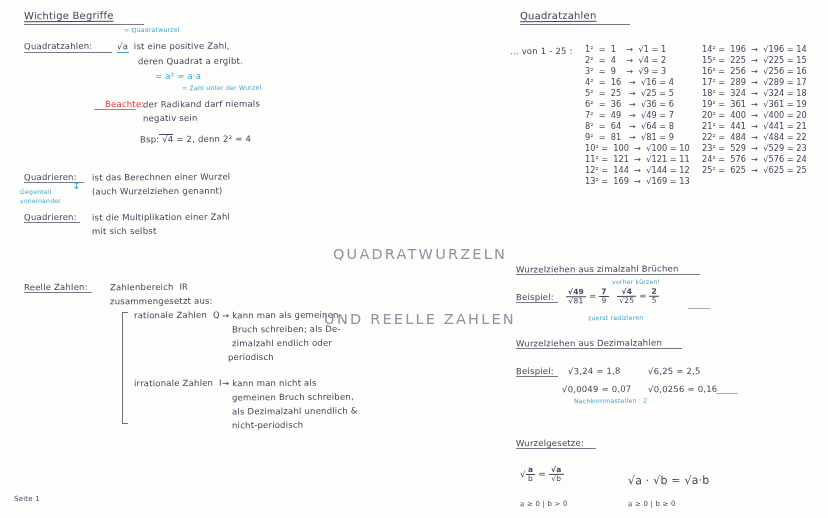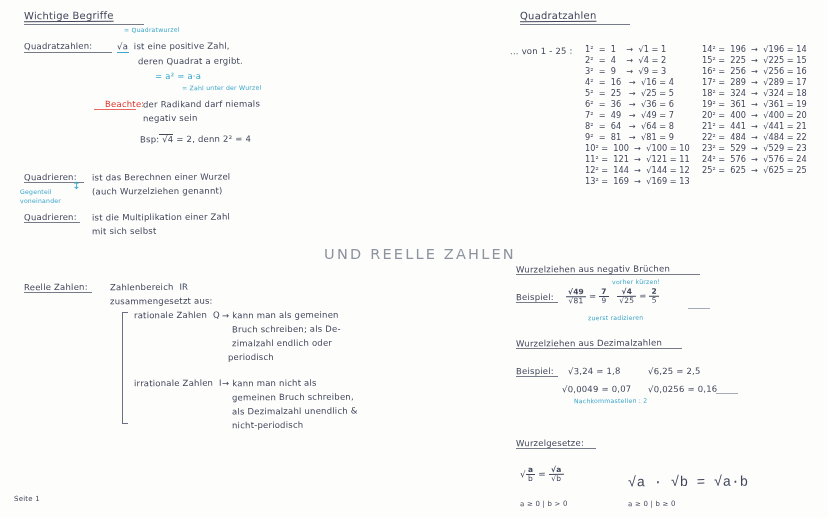--- a/index.html
+++ b/index.html
@@ -155,32 +155,33 @@
 
   <div class="hw" style="left:134px; top:378px;">irrationale Zahlen  I</div>
   <div class="hw" style="left:222px; top:378px;">→ kann man nicht als</div>
   <div class="hw" style="left:232px; top:392px;">gemeinen Bruch schreiben,</div>
   <div class="hw" style="left:232px; top:406px;">als Dezimalzahl unendlich &amp;</div>
   <div class="hw" style="left:232px; top:420px;">nicht-periodisch</div>
 
   <div class="hw small" style="left:14px; top:495px;">Seite 1</div>
 
   <div class="title-block" style="left:310px; top:200px; width:220px;">
+    <div>QUADRATWURZELN</div>
     <div>UND REELLE ZAHLEN</div>
   </div>
 
   <div class="hw ul big" style="left:520px; top:10px;">Quadratzahlen</div>
   <div class="rule" style="left:520px; top:24px; width:110px;"></div>
 
   <div class="hw" style="left:510px; top:46px;">... von 1 - 25 :</div>
 
   <div class="col-list" id="sq-col1" style="left:585px; top:44px;"><div>1²  =  1    →  √1 = 1</div><div>2²  =  4    →  √4 = 2</div><div>3²  =  9    →  √9 = 3</div><div>4²  =  16   →  √16 = 4</div><div>5²  =  25   →  √25 = 5</div><div>6²  =  36   →  √36 = 6</div><div>7²  =  49   →  √49 = 7</div><div>8²  =  64   →  √64 = 8</div><div>9²  =  81   →  √81 = 9</div><div>10² =  100  →  √100 = 10</div><div>11² =  121  →  √121 = 11</div><div>12² =  144  →  √144 = 12</div><div>13² =  169  →  √169 = 13</div></div>
   <div class="col-list" id="sq-col2" style="left:702px; top:44px;"><div>14² =  196  →  √196 = 14</div><div>15² =  225  →  √225 = 15</div><div>16² =  256  →  √256 = 16</div><div>17² =  289  →  √289 = 17</div><div>18² =  324  →  √324 = 18</div><div>19² =  361  →  √361 = 19</div><div>20² =  400  →  √400 = 20</div><div>21² =  441  →  √441 = 21</div><div>22² =  484  →  √484 = 22</div><div>23² =  529  →  √529 = 23</div><div>24² =  576  →  √576 = 24</div><div>25² =  625  →  √625 = 25</div></div>
 
-  <div class="hw" style="left:516px; top:264px;">Wurzelziehen aus negativ Brüchen</div>
+  <div class="hw" style="left:516px; top:264px;">Wurzelziehen aus zimalzahl Brüchen</div>
   <div class="rule" style="left:516px; top:274px; width:184px;"></div>
   <div class="hw ink-blue tiny" style="left:612px; top:278px;">vorher kürzen!</div>
 
   <div class="hw" style="left:516px; top:292px;">Beispiel:</div>
   <div class="rule" style="left:516px; top:302px; width:42px;"></div>
 
   <div class="hw" style="left:566px; top:288px;"><span class="frac"><span class="num">√49</span><span class="den">√81</span></span> <span>=</span> <span class="frac"><span class="num">7</span><span class="den">9</span></span>   <span class="frac"><span class="num">√4</span><span class="den">√25</span></span> <span>=</span> <span class="frac"><span class="num">2</span><span class="den">5</span></span></div>
 
   <div class="hw ink-blue tiny" style="left:588px; top:314px;">zuerst radizieren</div>
   <div class="underline-grey" style="left:688px; top:308px; width:22px;"></div>
@@ -196,18 +197,18 @@
   <div class="hw" style="left:562px; top:384px;">√0,0049 = 0,07</div>
   <div class="hw" style="left:648px; top:384px;">√0,0256 = 0,16</div>
   <div class="hw ink-blue tiny" style="left:574px; top:397px;">Nachkommastellen : 2</div>
   <div class="underline-grey" style="left:716px; top:393px; width:22px;"></div>
 
   <div class="hw" style="left:516px; top:438px;">Wurzelgesetze:</div>
   <div class="rule" style="left:516px; top:448px; width:80px;"></div>
 
   <div class="hw" style="left:520px; top:466px; font-size:9px;"><span class="sqrt-sym">√</span><span class="frac"><span class="num">a</span><span class="den">b</span></span> <span>=</span> <span class="frac"><span class="num">√a</span><span class="den">√b</span></span></div>
 
-  <div class="hw" style="left:628px; top:474px; font-size:14px;font-family:Liberation Mono, monospace;">√a · √b = √a·b</div>
+  <div class="hw" style="left:628px; top:474px; font-size:11px;">√a · √b = √a·b</div>
 
   <div class="hw small" style="left:520px; top:500px;">a ≥ 0 | b &gt; 0</div>
   <div class="hw small" style="left:628px; top:500px;">a ≥ 0 | b ≥ 0</div>
 
 </div>
 
 </body></html>

